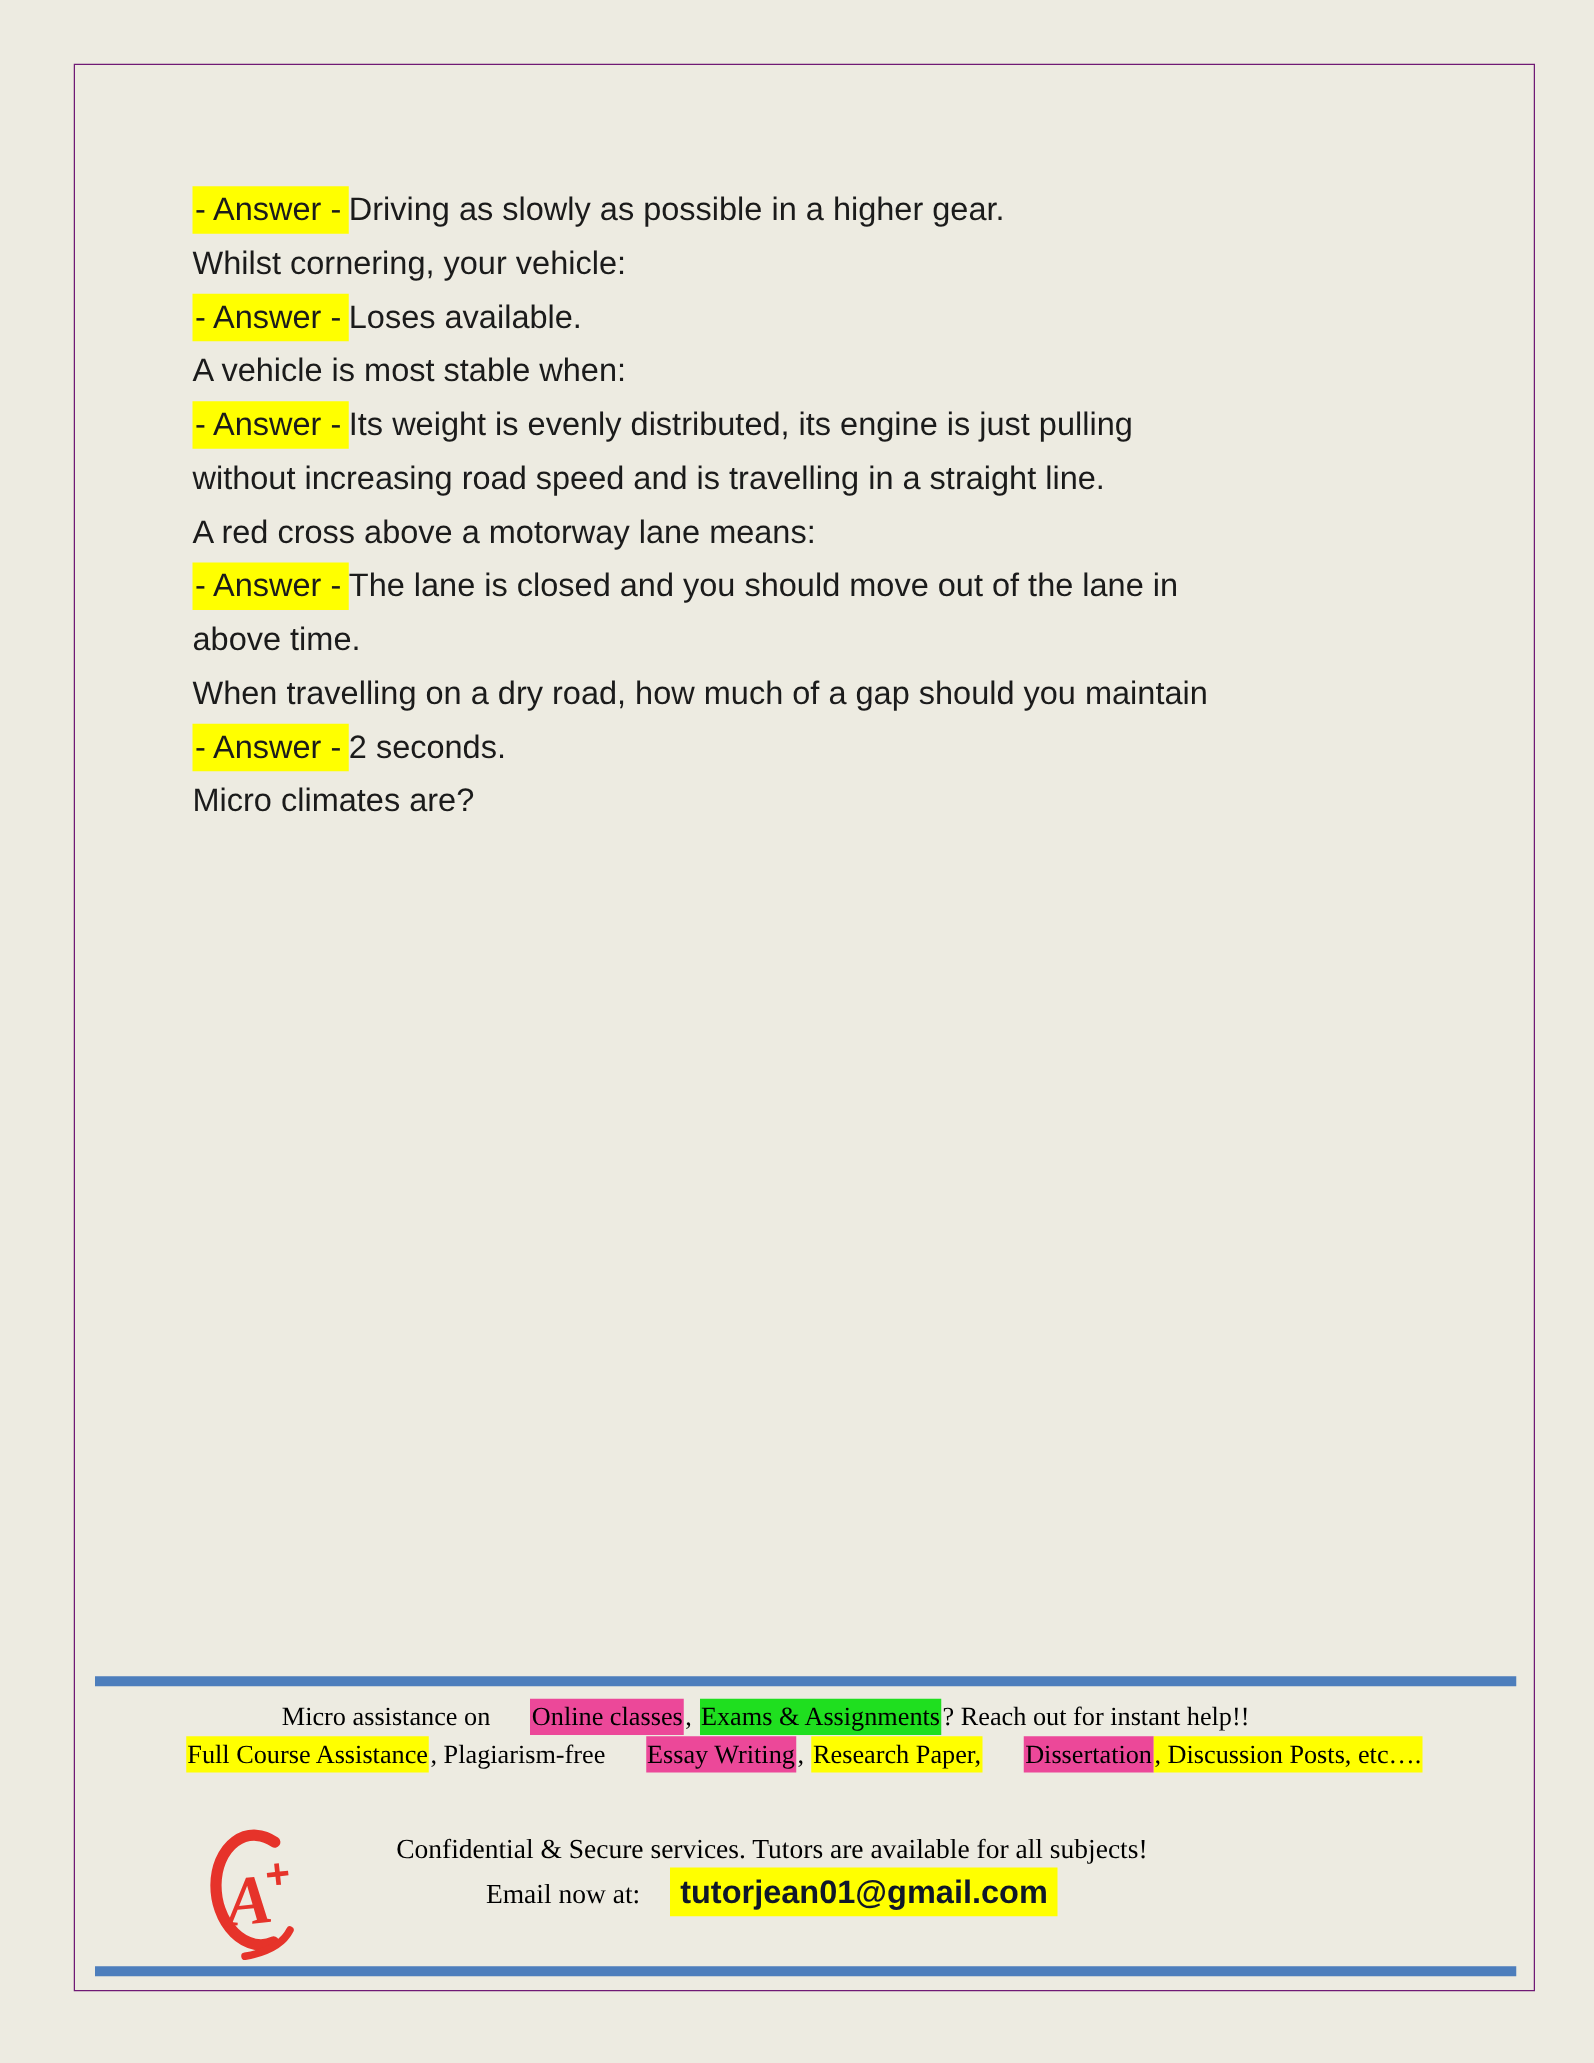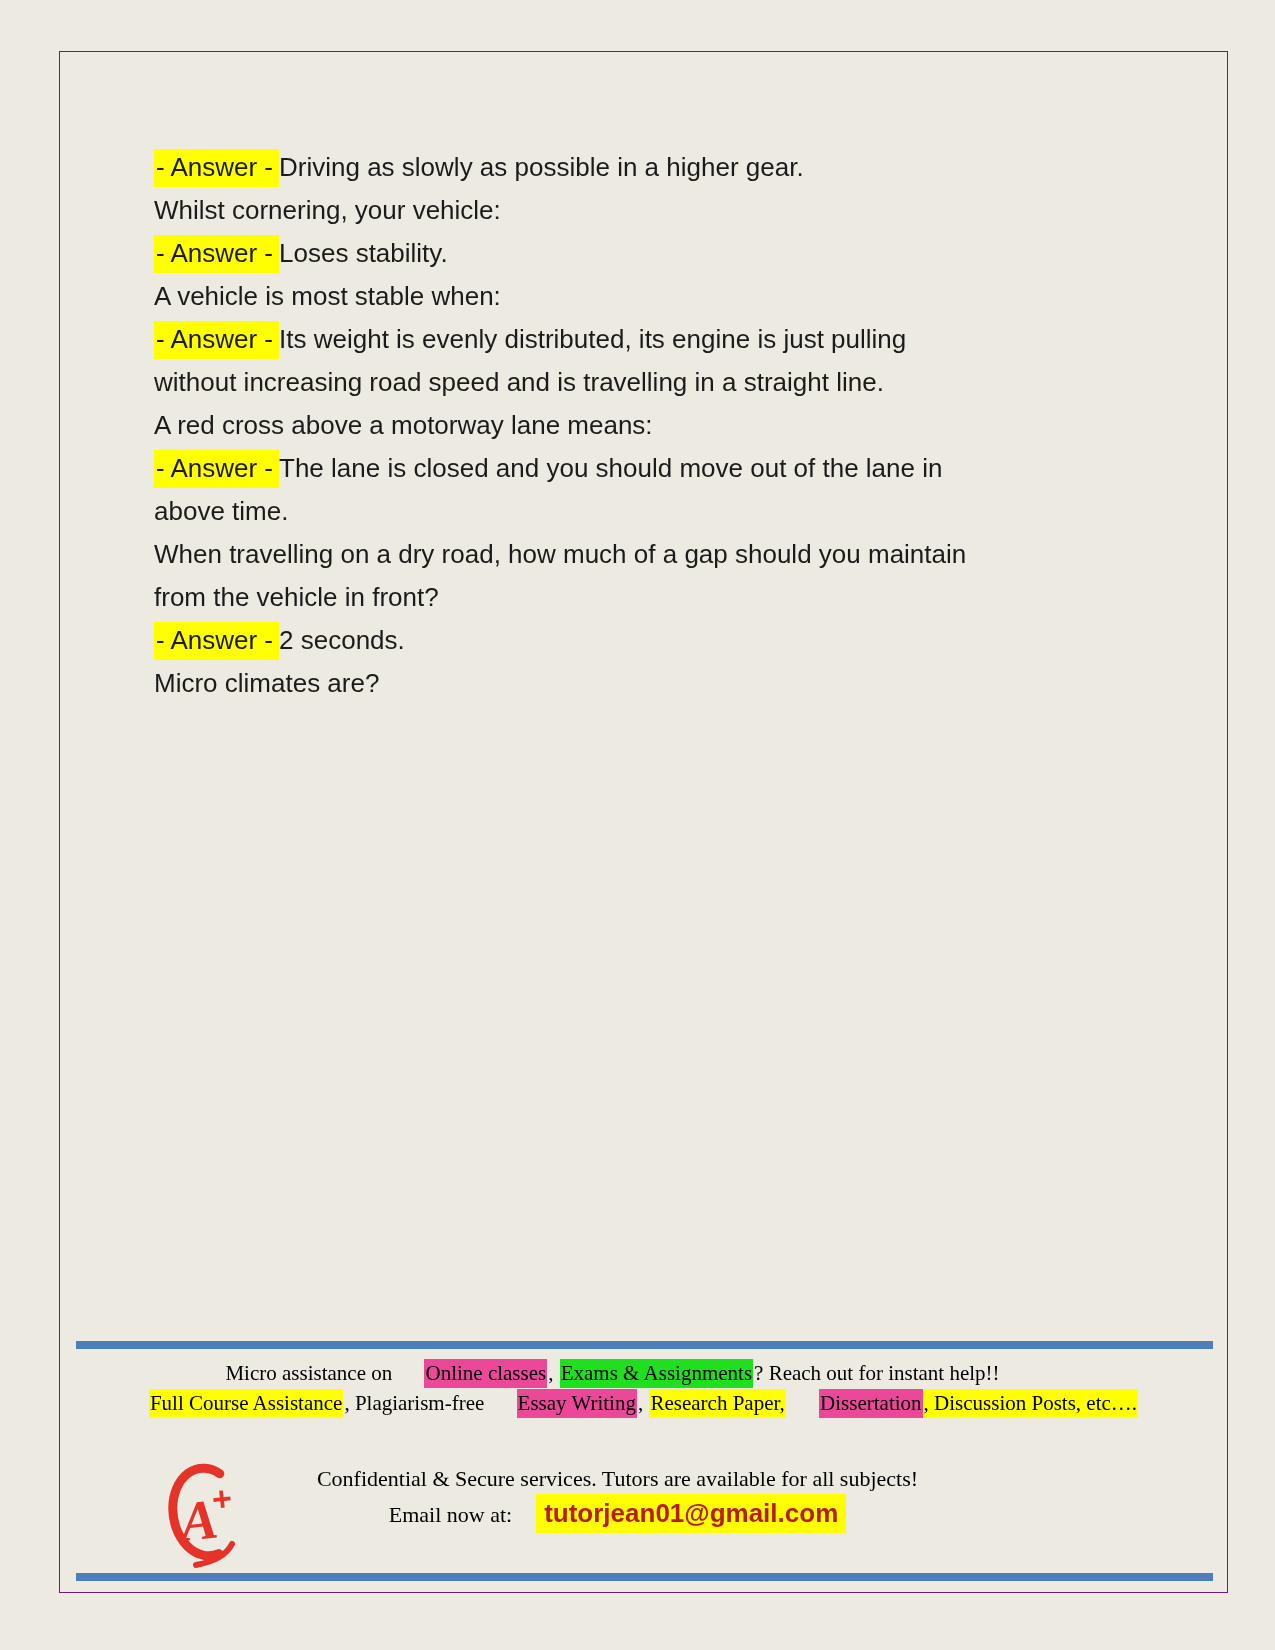--- a/index.html
+++ b/index.html
@@ -59,49 +59,48 @@
   }
   .footer-bottom p{margin:0;}
   .f-line3{font-size:22px;line-height:30px;}
   .f-line4{margin-top:7px;font-size:22px;line-height:38px;}
   .email{
     font-family:"Liberation Sans",sans-serif;
     font-weight:bold;font-size:26px;
     background:#ffff00;
     padding:4px 8px 5px 8px;
     margin-left:24px;
-    color:#b91c1c;
+    color:#0f172a;
   }
   
   .logo{
     position:absolute;left:104px;top:1406px;
     width:90px;height:116px;
   }
 </style>
 </head>
 <body>
 
 <div class="page">
 
   <main class="content">
 
     <p class="a-block first"><span class="answer-label">- Answer -</span><span>Driving as slowly as possible in a higher gear.</span></p>
 
     <p class="q-block">Whilst cornering, your vehicle:</p>
-    <p class="a-block"><span class="answer-label">- Answer -</span><span>Loses stability.</span></p>
+    <p class="a-block"><span class="answer-label">- Answer -</span><span>Loses available.</span></p>
 
     <p class="q-block">A vehicle is most stable when:</p>
     <p class="a-block"><span class="answer-label">- Answer -</span><span>Its weight is evenly distributed, its engine is just pulling</span><span class="cont">without increasing road speed and is travelling in a straight line.</span></p>
 
     <p class="q-block">A red cross above a motorway lane means:</p>
     <p class="a-block"><span class="answer-label">- Answer -</span><span>The lane is closed and you should move out of the lane in</span><span class="cont">above time.</span></p>
 
     <p class="q-block">
         <span class="cont">When travelling on a dry road, how much of a gap should you maintain</span>
-        <span class="cont">from the vehicle in front?</span>
       </p>
     <p class="a-block"><span class="answer-label">- Answer -</span><span>2 seconds.</span></p>
 
     <p class="q-block">Micro climates are?</p>
   </main>
 
   <div class="divider top-divider"></div>
 
   <div class="footer-top">
     <p class="f-line1"><span class="seg hl-none">Micro assistance on </span><span class="seg hl-cyan">Online classes</span><span class="seg hl-none">, </span><span class="seg hl-green">Exams &amp; Assignments</span><span class="seg hl-none">? Reach out for instant help!!</span></p>

